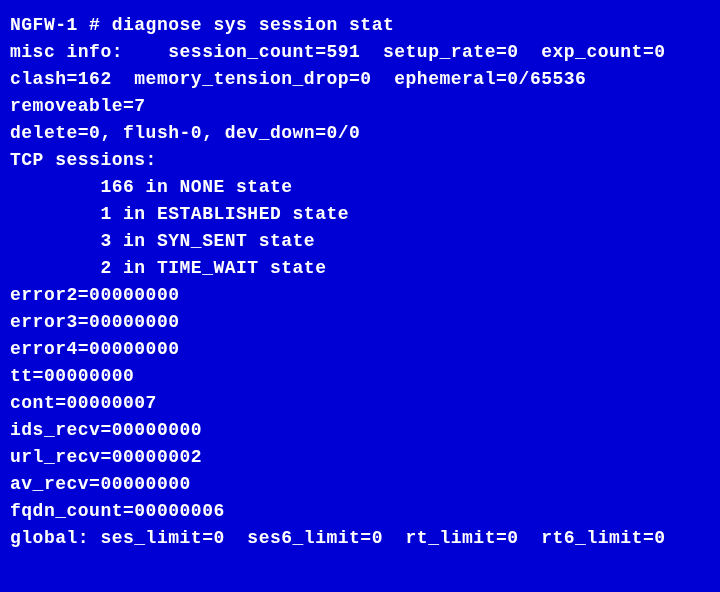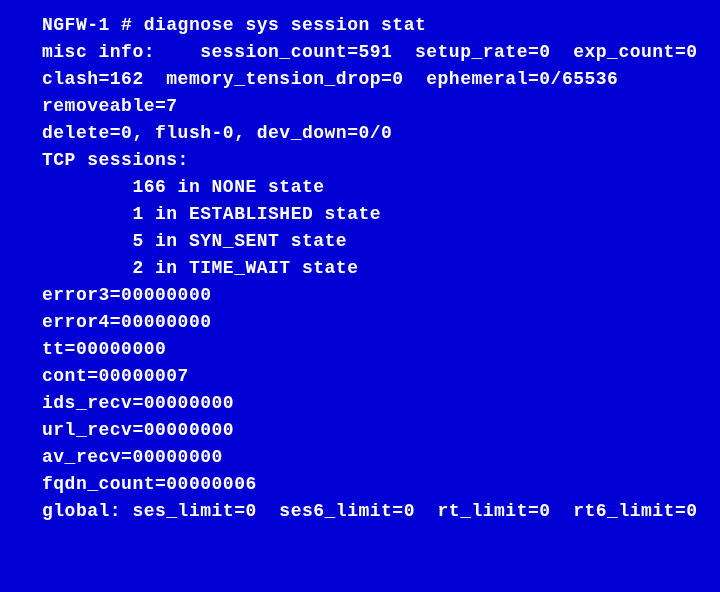--- a/index.html
+++ b/index.html
@@ -11,39 +11,39 @@
       font-size: 18px;
       font-weight: bold;
       width: 720px;
       box-sizing: border-box;
       padding: 12px 10px;
       letter-spacing: 0.5px;
       line-height: 1.5;
     }
     .line {
       white-space: pre;
-      margin-left: 32px;
     }
   </style>
 </head>
 <body>
 
 <div>
   <div class="line">NGFW-1 # diagnose sys session stat</div>
   <div class="line">misc info:    session_count=591  setup_rate=0  exp_count=0</div>
   <div class="line">clash=162  memory_tension_drop=0  ephemeral=0/65536</div>
   <div class="line">removeable=7</div>
   <div class="line">delete=0, flush-0, dev_down=0/0</div>
   <div class="line">TCP sessions:</div>
   <div class="line">        166 in NONE state</div>
   <div class="line">        1 in ESTABLISHED state</div>
-  <div class="line">        5 in SYN_SENT state</div>
+  <div class="line">        3 in SYN_SENT state</div>
   <div class="line">        2 in TIME_WAIT state</div>
+  <div class="line">error2=00000000</div>
   <div class="line">error3=00000000</div>
   <div class="line">error4=00000000</div>
   <div class="line">tt=00000000</div>
   <div class="line">cont=00000007</div>
   <div class="line">ids_recv=00000000</div>
-  <div class="line">url_recv=00000000</div>
+  <div class="line">url_recv=00000002</div>
   <div class="line">av_recv=00000000</div>
   <div class="line">fqdn_count=00000006</div>
   <div class="line">global: ses_limit=0  ses6_limit=0  rt_limit=0  rt6_limit=0</div>
 </div>
 
 </body></html>

